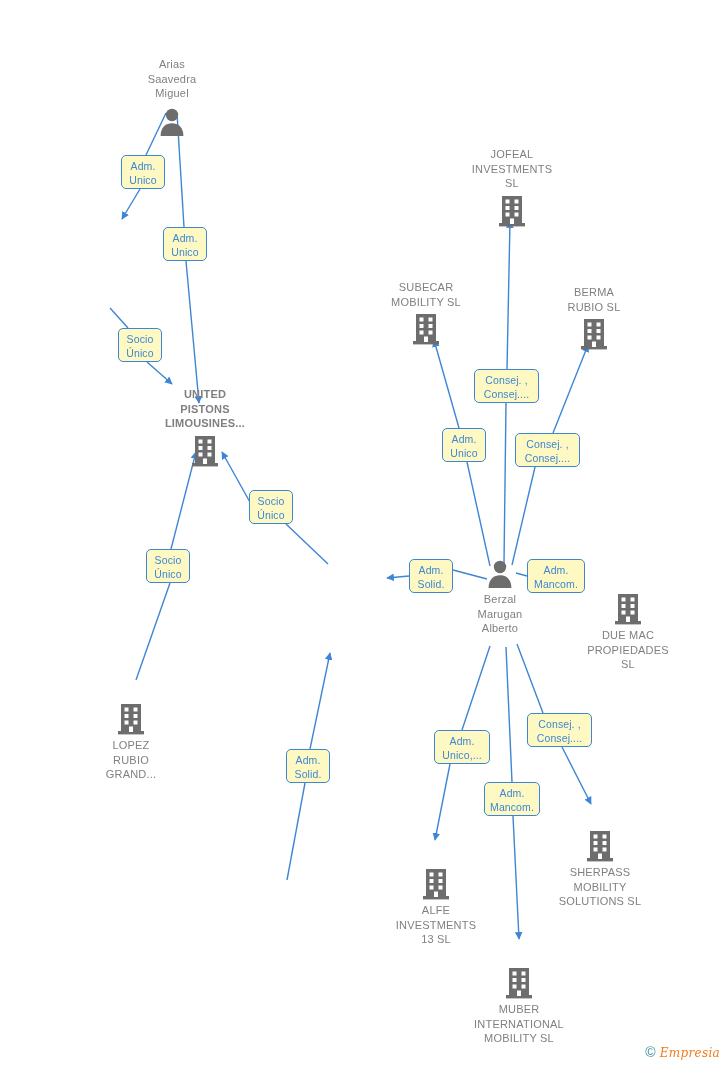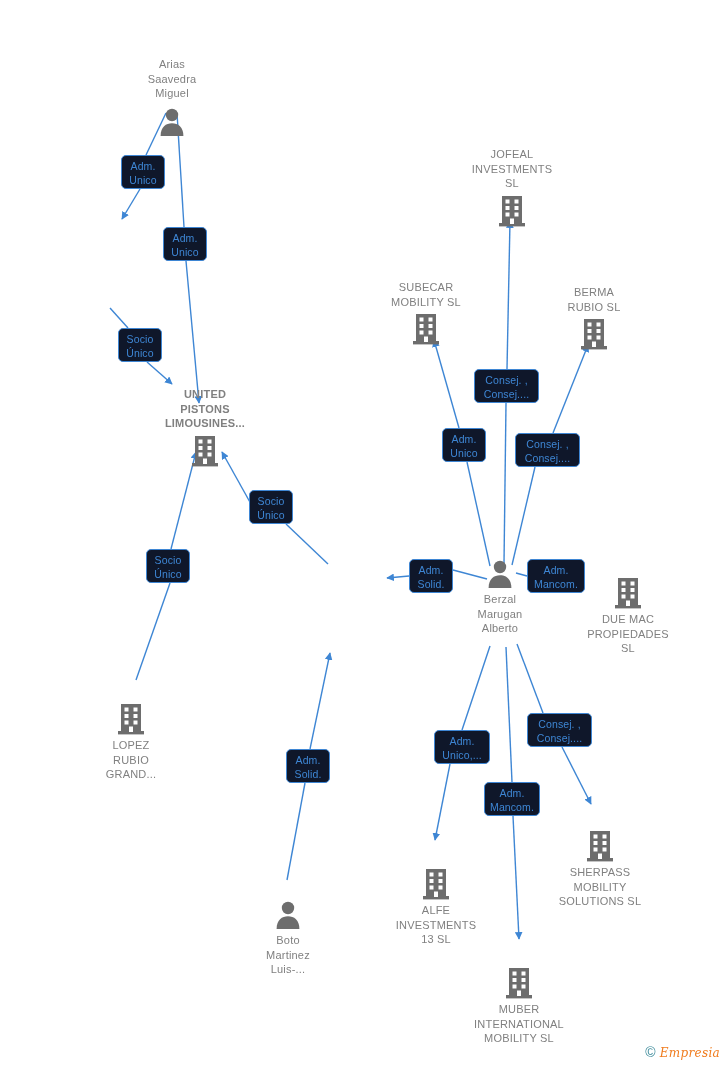--- a/index.html
+++ b/index.html
@@ -51,21 +51,21 @@
   .node.focus .caption {
     color: #6e6e6e;
     font-weight: bold;
     letter-spacing: 0.6px;
   }
   .elabel {
     position: absolute;
     box-sizing: border-box;
     border: 1px solid #3e86d4;
     border-radius: 5px;
-    background: #0f172a;
+    background: #fef9c3;
     color: #3e86d4;
     font-size: 10.5px;
     line-height: 14px;
     text-align: center;
     padding: 3px 4px 3px;
     white-space: pre-line;
     letter-spacing: 0.1px;
   }
   #watermark {
     position: absolute;
@@ -192,31 +192,20 @@
             <rect x="13" y="24.5" width="4" height="5.5"></rect>
           </g>
         </svg>
     </span>
     <span class="caption">LOPEZ
 RUBIO
 GRAND...</span>
   </div>
 
 
-  <div class="node person" style="left:288px; top:882px;">
-    <span class="glyph">
-      <svg width="32" height="32" viewBox="0 0 32 32">
-          <circle cx="16" cy="10" r="6.2" fill="#6d6d6d"></circle>
-          <path d="M4.6 31 C4.6 21.8 10 18.2 16 18.2 C22 18.2 27.4 21.8 27.4 31 Z" fill="#6d6d6d"></path>
-        </svg>
-    </span>
-    <span class="caption">Boto
-Martinez
-Luis-...</span>
-  </div>
 
   <div class="node company top" style="left:512px; top:129px;">
     <span class="caption">JOFEAL
 INVESTMENTS
 SL</span>
     <span class="glyph" style="margin-top:3px;">
       <svg width="30" height="34" viewBox="0 0 30 34">
           <rect x="5" y="2" width="20" height="28" fill="#6d6d6d"></rect>
           <rect x="2" y="29" width="26" height="3.4" fill="#6d6d6d"></rect>
           <g fill="#ffffff">
@@ -277,21 +266,21 @@
       <svg width="32" height="32" viewBox="0 0 32 32">
           <circle cx="16" cy="10" r="6.2" fill="#6d6d6d"></circle>
           <path d="M4.6 31 C4.6 21.8 10 18.2 16 18.2 C22 18.2 27.4 21.8 27.4 31 Z" fill="#6d6d6d"></path>
         </svg>
     </span>
     <span class="caption">Berzal
 Marugan
 Alberto</span>
   </div>
 
-  <div class="node company" style="left:628px; top:560px;">
+  <div class="node company" style="left:628px; top:576px;">
     <span class="glyph">
       <svg width="30" height="34" viewBox="0 0 30 34">
           <rect x="5" y="2" width="20" height="28" fill="#6d6d6d"></rect>
           <rect x="2" y="29" width="26" height="3.4" fill="#6d6d6d"></rect>
           <g fill="#ffffff">
             <rect x="8.5" y="5.5" width="4" height="4"></rect>
             <rect x="17.5" y="5.5" width="4" height="4"></rect>
             <rect x="8.5" y="12" width="4" height="4"></rect>
             <rect x="17.5" y="12" width="4" height="4"></rect>
             <rect x="8.5" y="18.5" width="4" height="4"></rect>

